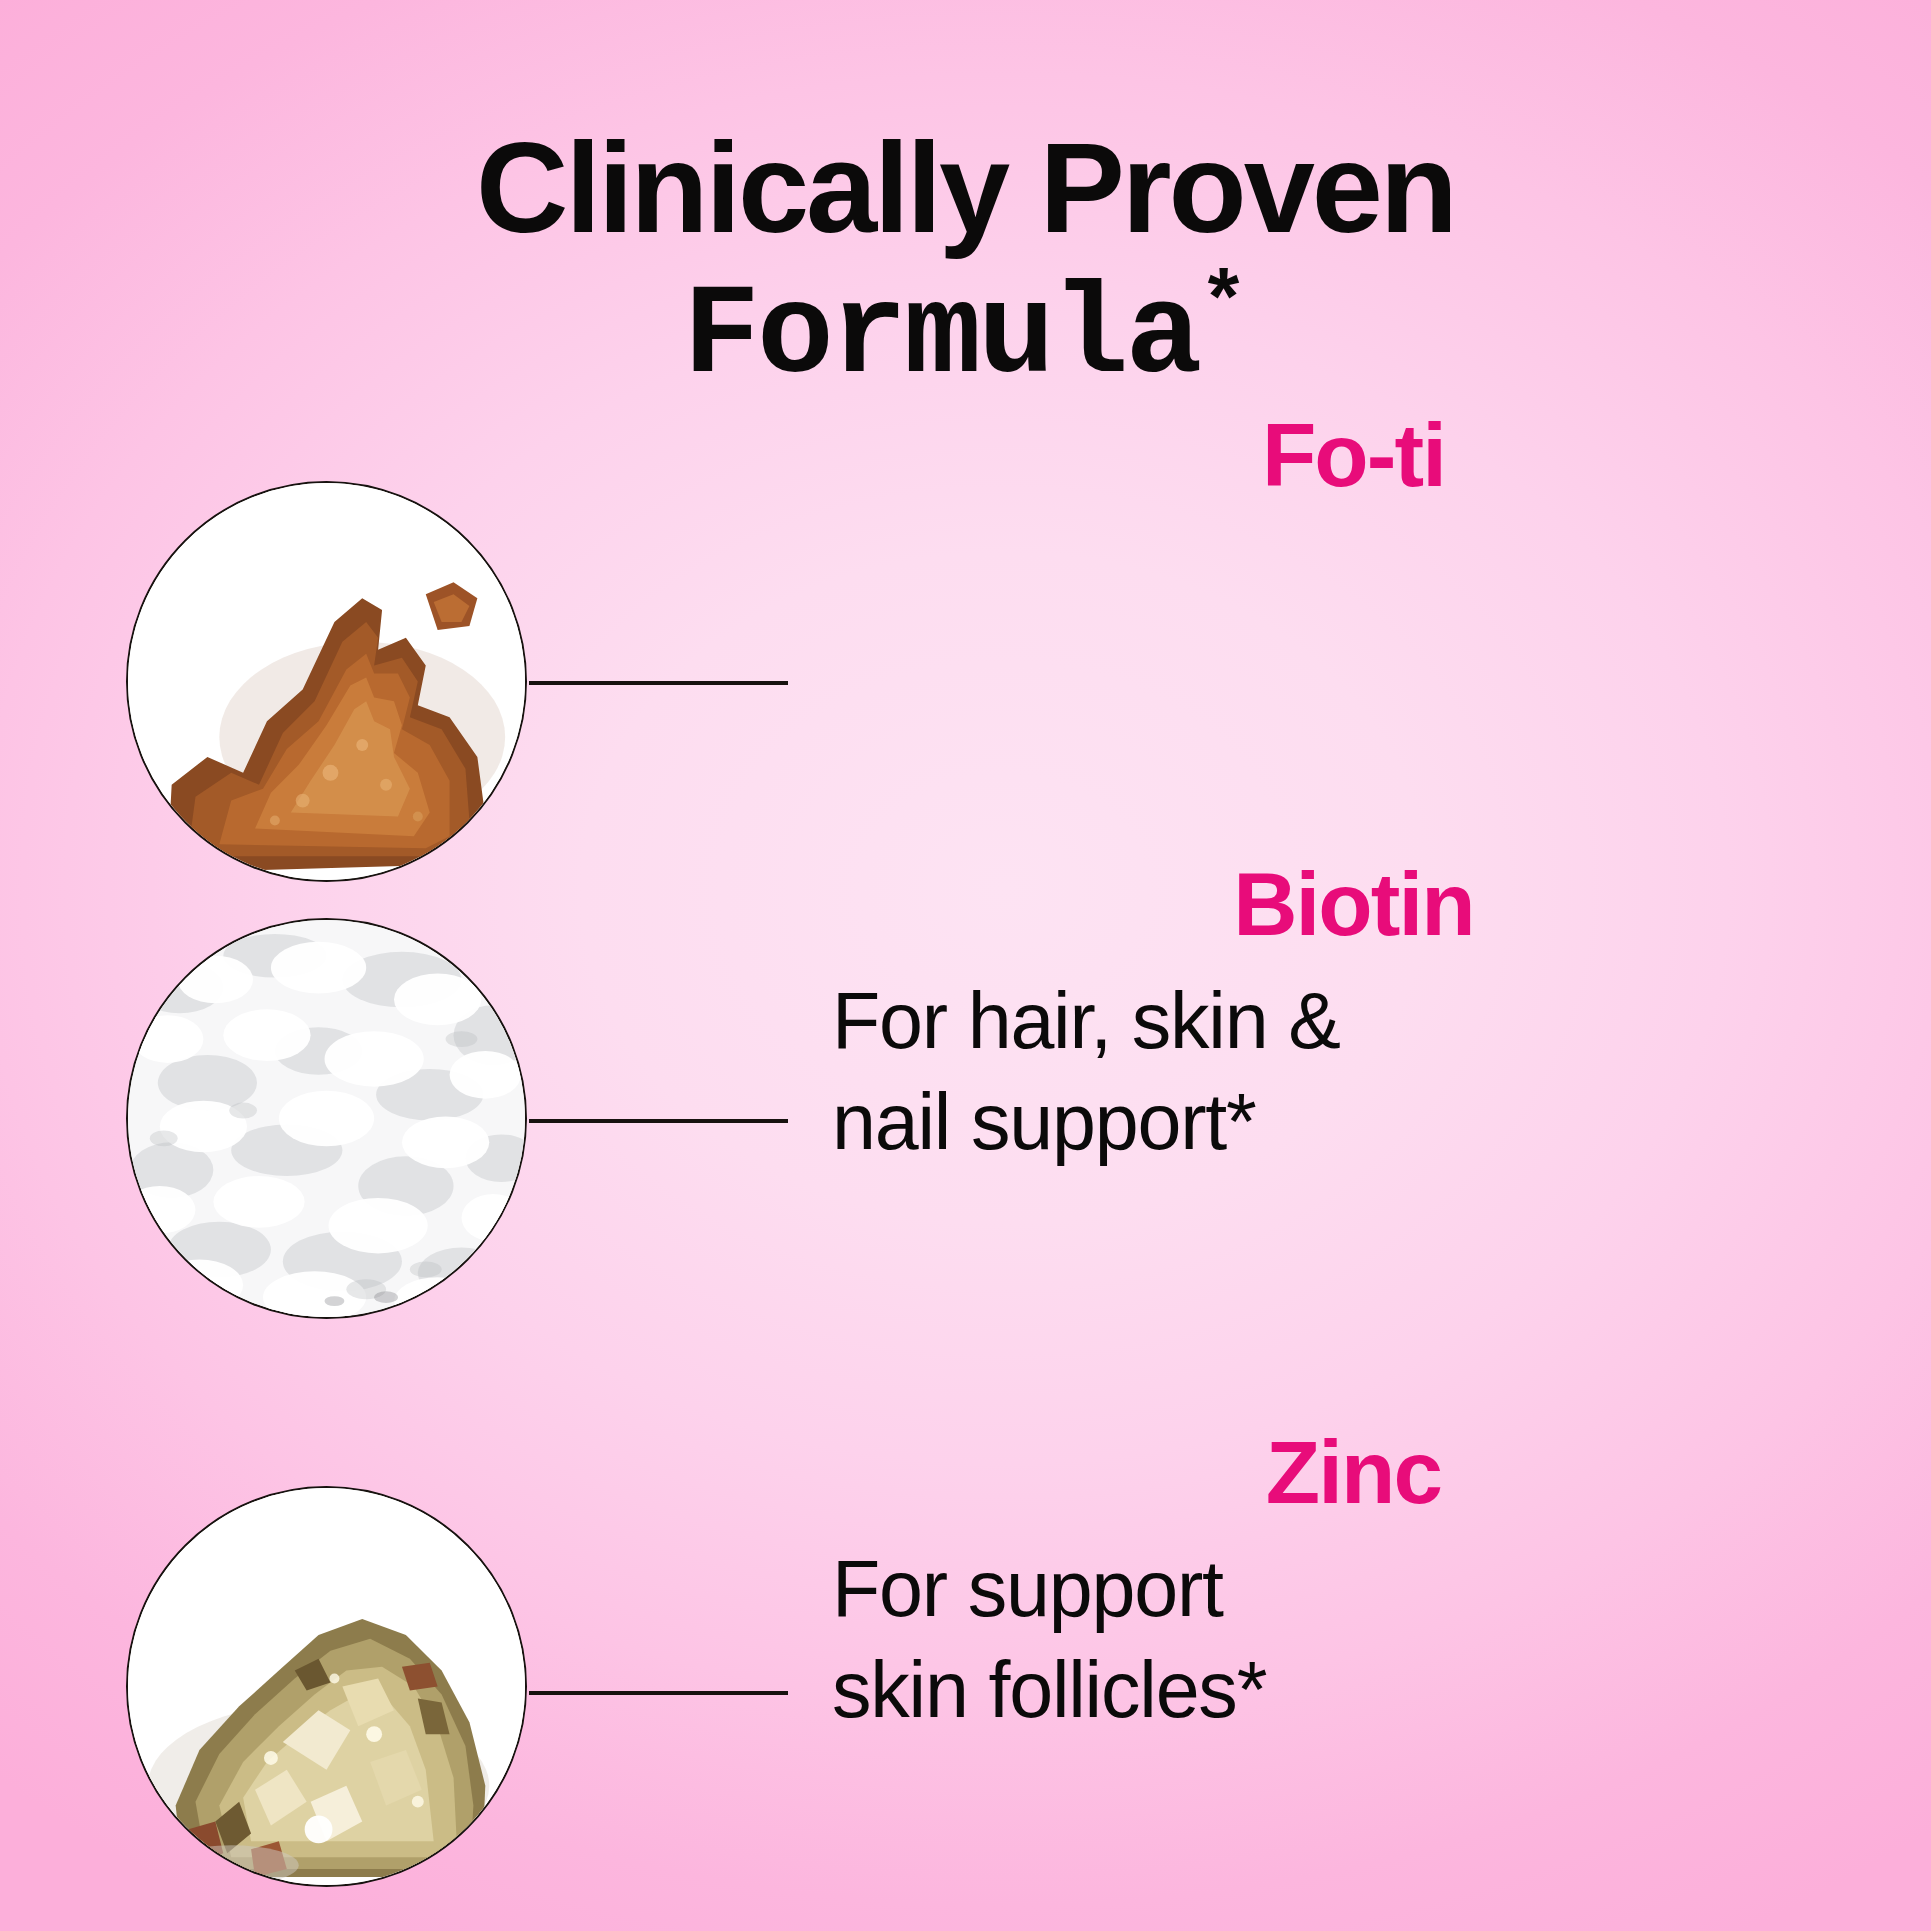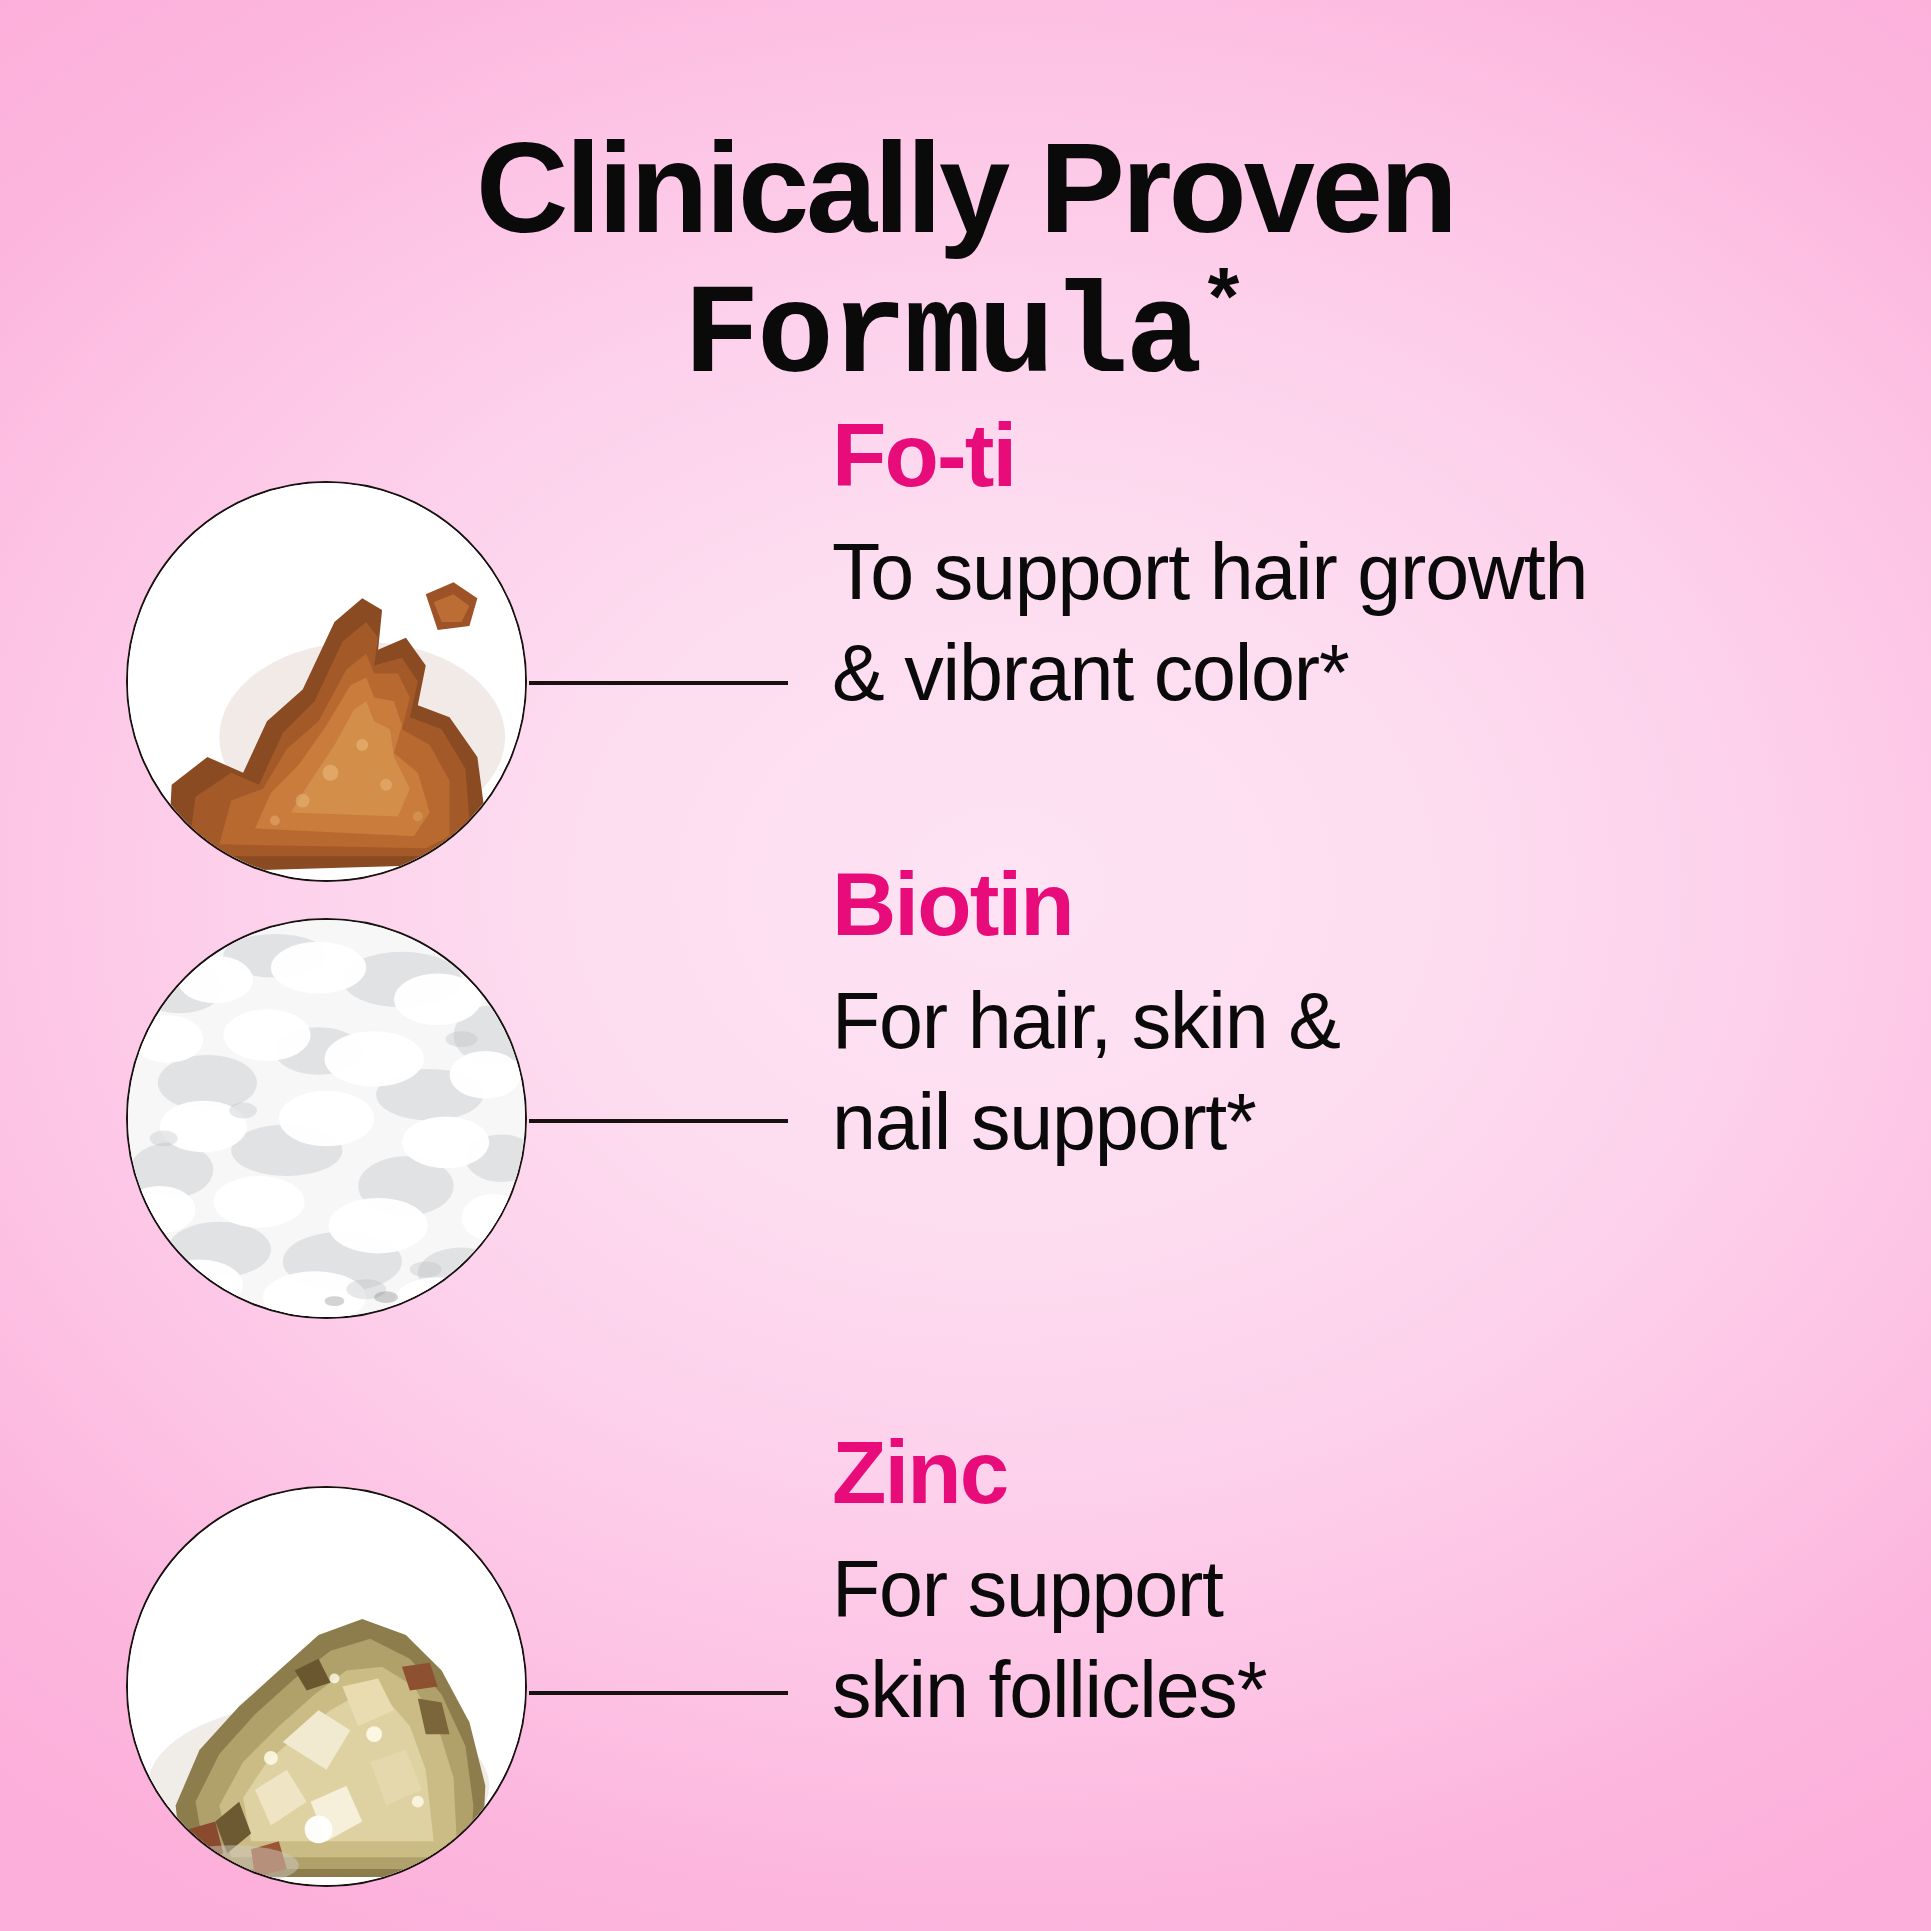--- a/index.html
+++ b/index.html
@@ -102,20 +102,21 @@
     top: 0;
     width: 1043px;
   }
   .ing-name {
     color: #e80c7a;
     font-weight: 700;
     font-size: 89px;
     line-height: 1.0;
     letter-spacing: -1.9px;
     margin-bottom: 21px;
+    text-align: center;
   }
   .ing-desc {
     color: #0b0a0a;
     font-weight: 400;
     font-size: 79px;
     line-height: 1.28;
     letter-spacing: -1.2px;
   }
   .row-1 .txt { top: -70px; }
   .row-2 .txt { top: -58px; }
@@ -153,24 +154,20 @@
         <circle cx="146" cy="168" r="2.5" fill="#dba362" opacity="0.5"></circle>
         <path d="M150 56 L164 50 L176 58 L172 72 L156 74 Z" fill="#9d5327"></path>
         <path d="M154 60 L164 56 L172 62 L168 70 L158 70 Z" fill="#bb6d33"></path>
       </svg>
     </div>
 
     <div class="connector"></div>
 
     <div class="txt">
       <div class="ing-name">Fo-ti</div>
-      <div class="ing-desc">
-        <span class="line">To support hair growth</span>
-        <span class="line">&amp; vibrant color*</span>
-      </div>
     </div>
   </div>
 
   <div class="row row-2">
 
     <div class="swatch">
       <svg viewBox="0 0 200 200" preserveAspectRatio="xMidYMid slice">
         <rect x="0" y="0" width="200" height="200" fill="#f7f7f8"></rect>
         <g opacity="0.55" fill="#cfd1d4">
           <ellipse cx="26" cy="34" rx="22" ry="13"></ellipse>

